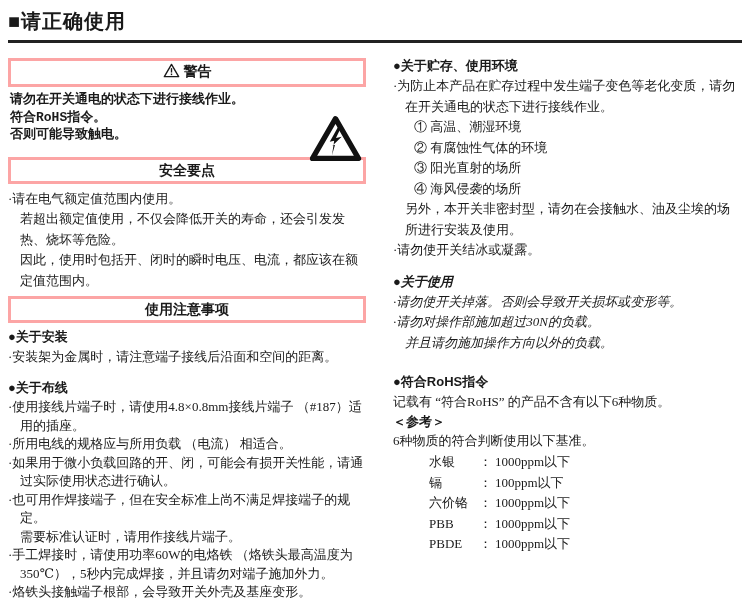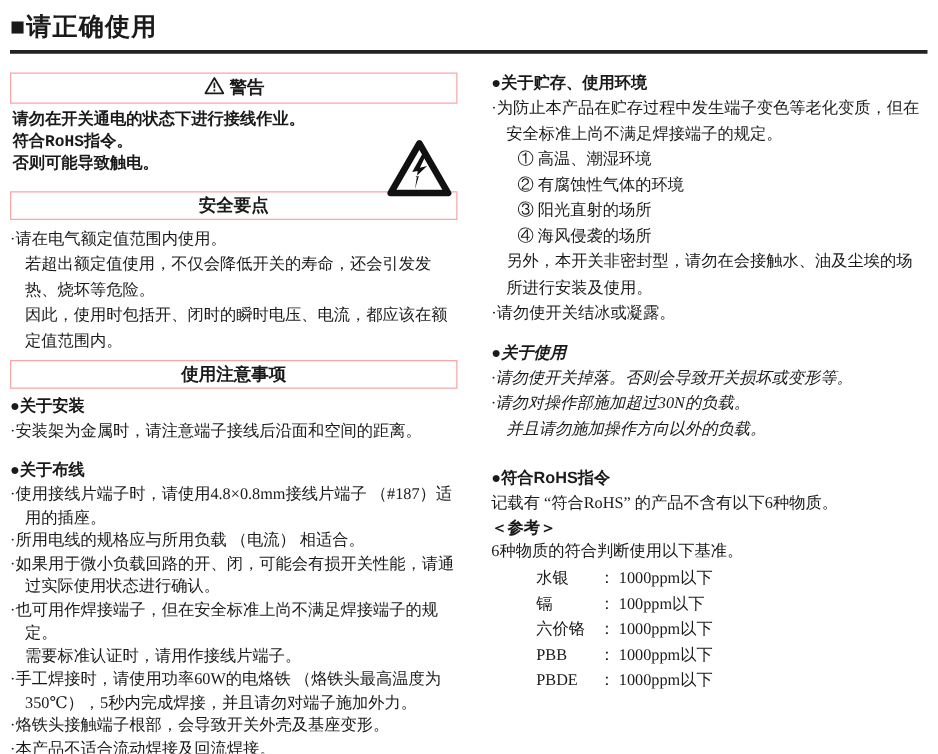--- a/index.html
+++ b/index.html
@@ -18,21 +18,21 @@
   }
   .hdr-rule { height:0; border-bottom:3px solid #222; }
 
   
   .cols { display:flex; margin-top:15px; }
   .col-left  { width:358px; flex:0 0 358px; }
   .col-right { flex:1 1 auto; margin-left:27px; }
 
   
   .box-bar {
-    box-sizing:border-box; border:1px solid #fca5a5;
+    box-sizing:border-box; border:3px solid #fca5a5;
     text-align:center; padding:2px 0 3px 0;
     font-family:"Liberation Sans","DejaVu Sans",sans-serif;
     font-weight:bold; font-size:14px; line-height:16px;
   }
   .box-bar .w-icon { vertical-align:-2px; margin-right:4px; }
 
   
   .warn-body { position:relative; margin:4px 0 0 2px; padding-right:62px; }
   .warn-body p { margin:0; font-size:13px; line-height:17.5px;
     font-family:Liberation Mono, monospace; font-weight:bold; }
@@ -137,21 +137,21 @@
         <p class="item bullet">·本产品不适合流动焊接及回流焊接。</p>
         <p class="item">否则会因助焊剂渗入或热变形导致故障。</p>
       </div>
 
     </div>
 
     <div class="col-right">
 
       <div class="sec">
         <h2 class="sec-heading">●关于贮存、使用环境</h2>
-        <p class="item bullet">·为防止本产品在贮存过程中发生端子变色等老化变质，但在安全标准上尚不满足焊接端子的规定。</p>
+        <p class="item bullet">·为防止本产品在贮存过程中发生端子变色等老化变质，请勿在开关通电的状态下进行接线作业。</p>
         <p class="item num">① 高温、潮湿环境</p>
         <p class="item num">② 有腐蚀性气体的环境</p>
         <p class="item num">③ 阳光直射的场所</p>
         <p class="item num">④ 海风侵袭的场所</p>
         <p class="item">另外，本开关非密封型，请勿在会接触水、油及尘埃的场所进行安装及使用。</p>
         <p class="item bullet">·请勿使开关结冰或凝露。</p>
       </div>
 
       <div class="sec sec-usage">
         <h2 class="sec-heading">●关于使用</h2>

